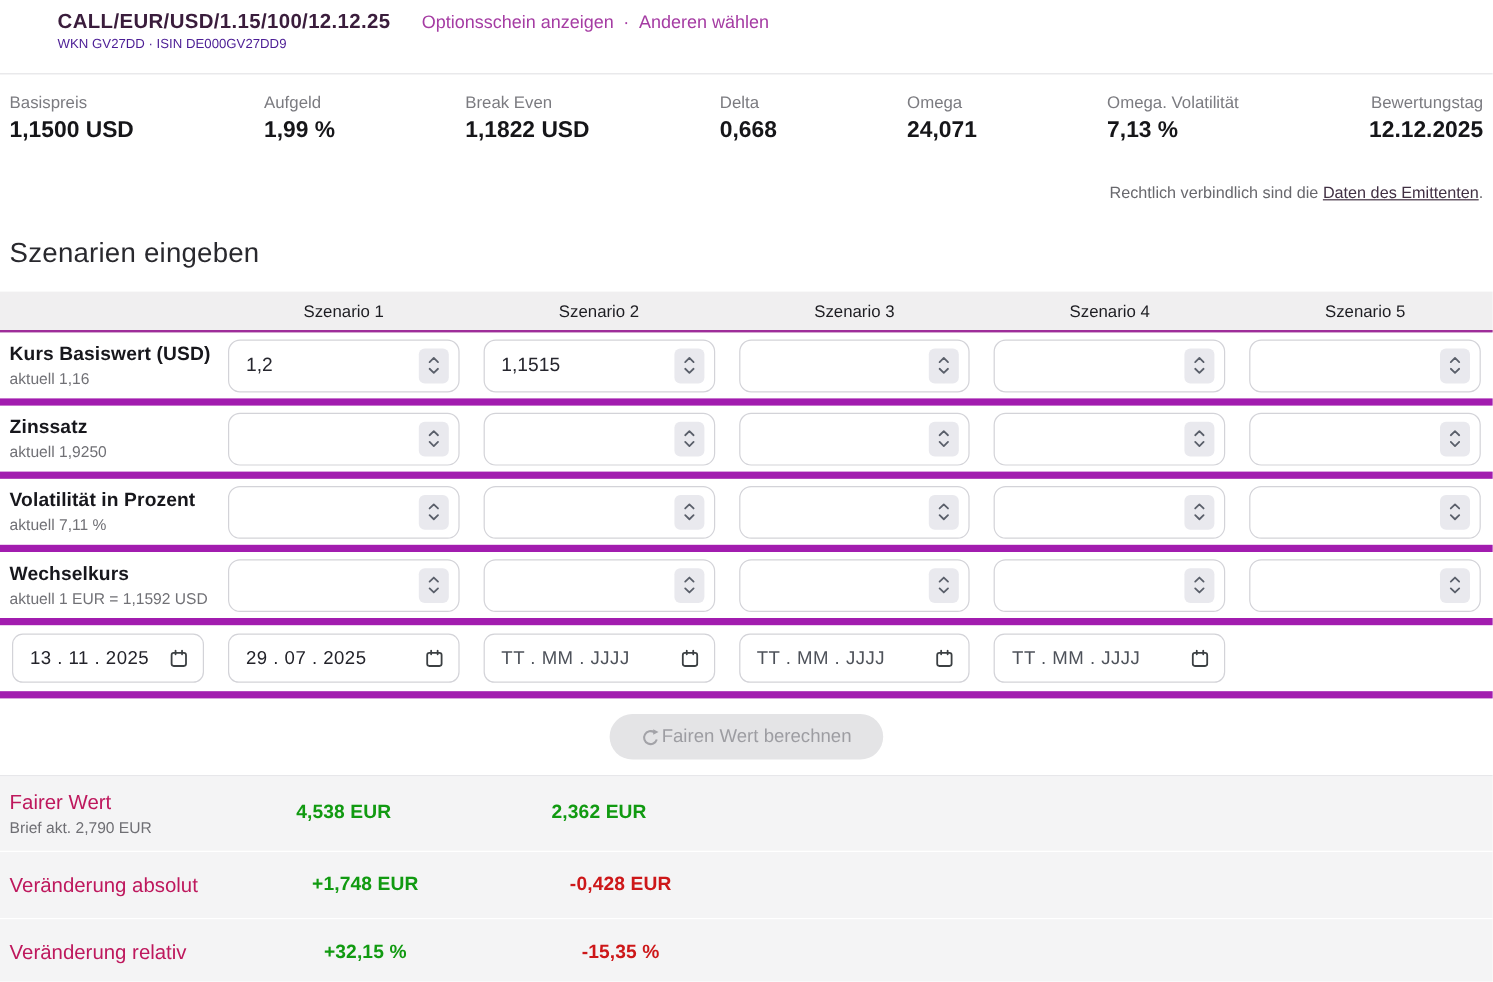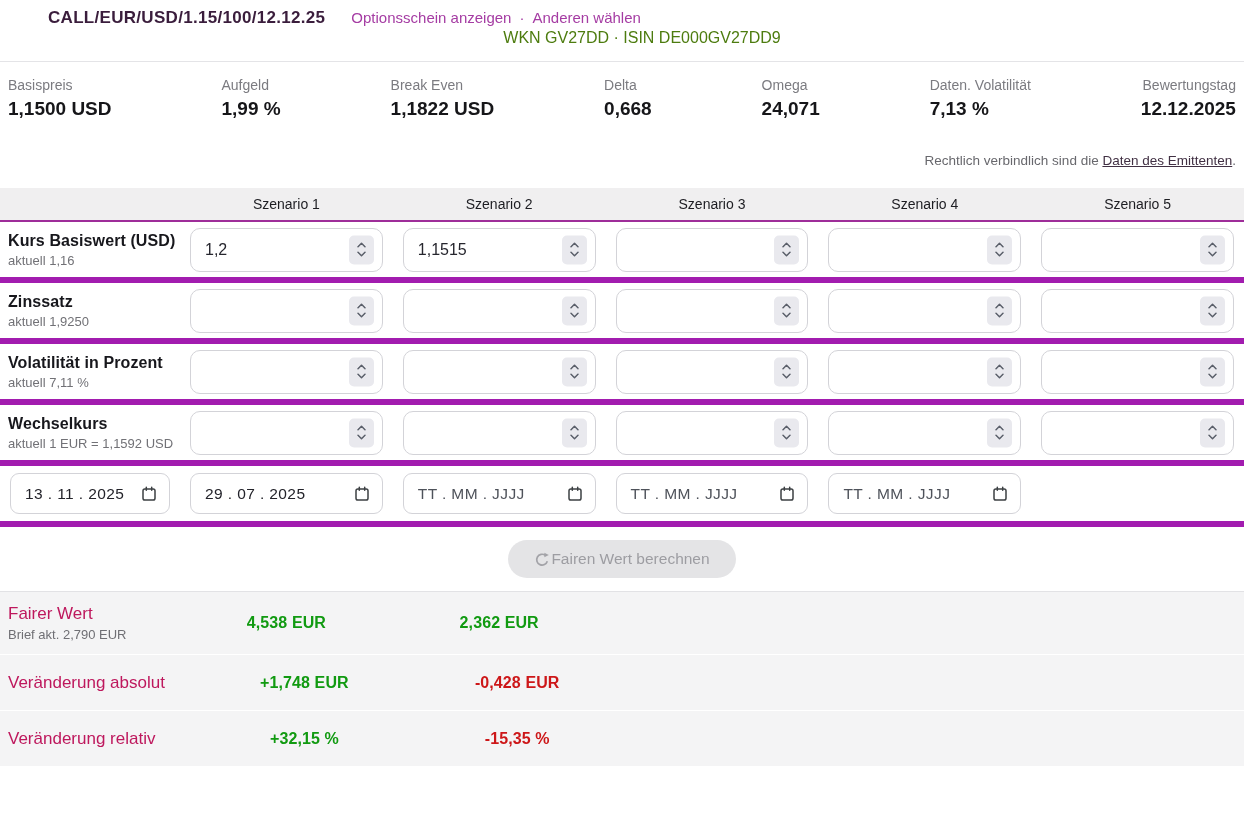--- a/index.html
+++ b/index.html
@@ -8,21 +8,21 @@
   a { cursor: pointer; }
 
   .page { width: 1244px; height: 818px; background: #fff; }
 
   
   .head { padding: 8px 8px 0; margin-left: 40px; }
   .head-top { display: flex; align-items: baseline; gap: 26px; }
   .title { font-size: 17px; font-weight: bold; color: #3a1d3c; letter-spacing: .3px; line-height: 19px; }
   .head-links { font-size: 15px; display: flex; gap: 8px; align-items: baseline; }
   .head-links a, .head-links .dot { color: #a53ca3; text-decoration: none; }
-  .wkn { margin-top: 3px; font-size: 16px; color: #4d7c0f; line-height: 15px; text-align: center; }
+  .wkn { margin-top: 3px; font-size: 11px; color: #4c1d95; line-height: 15px; }
 
   
   .stats { margin-top: 16px; border-top: 1px solid #e4e4e7; padding: 15px 8px 20px; display: flex; justify-content: space-between; }
   .stat-label { font-size: 14px; color: #7b7b80; line-height: 16px; }
   .stat-value { margin-top: 5px; font-size: 19px; font-weight: bold; color: #161619; line-height: 22px; }
   .stat:last-child { text-align: right; }
 
   
   .disclaimer { text-align: right; padding-right: 8px; margin-top: 12px; font-size: 13.5px; color: #68686d; line-height: 17px; }
   .disclaimer a { color: #413043; text-decoration: underline; }
@@ -103,33 +103,34 @@
     </div>
     <div class="stat">
       <div class="stat-label">Delta</div>
       <div class="stat-value">0,668</div>
     </div>
     <div class="stat">
       <div class="stat-label">Omega</div>
       <div class="stat-value">24,071</div>
     </div>
     <div class="stat">
-      <div class="stat-label">Daten. Volatilität</div>
+      <div class="stat-label">Omega. Volatilität</div>
       <div class="stat-value">7,13 %</div>
     </div>
     <div class="stat">
       <div class="stat-label">Bewertungstag</div>
       <div class="stat-value">12.12.2025</div>
     </div>
   </div>
 
   <div class="disclaimer">
     <span>Rechtlich verbindlich sind die </span><a>Daten des Emittenten</a><span>.</span>
   </div>
 
+  <h2 class="section-title">Szenarien eingeben</h2>
 
   <div class="grid thead">
     <div class="cell"></div>
     <div class="th">Szenario 1</div>
     <div class="th">Szenario 2</div>
     <div class="th">Szenario 3</div>
     <div class="th">Szenario 4</div>
     <div class="th">Szenario 5</div>
   </div>
 

